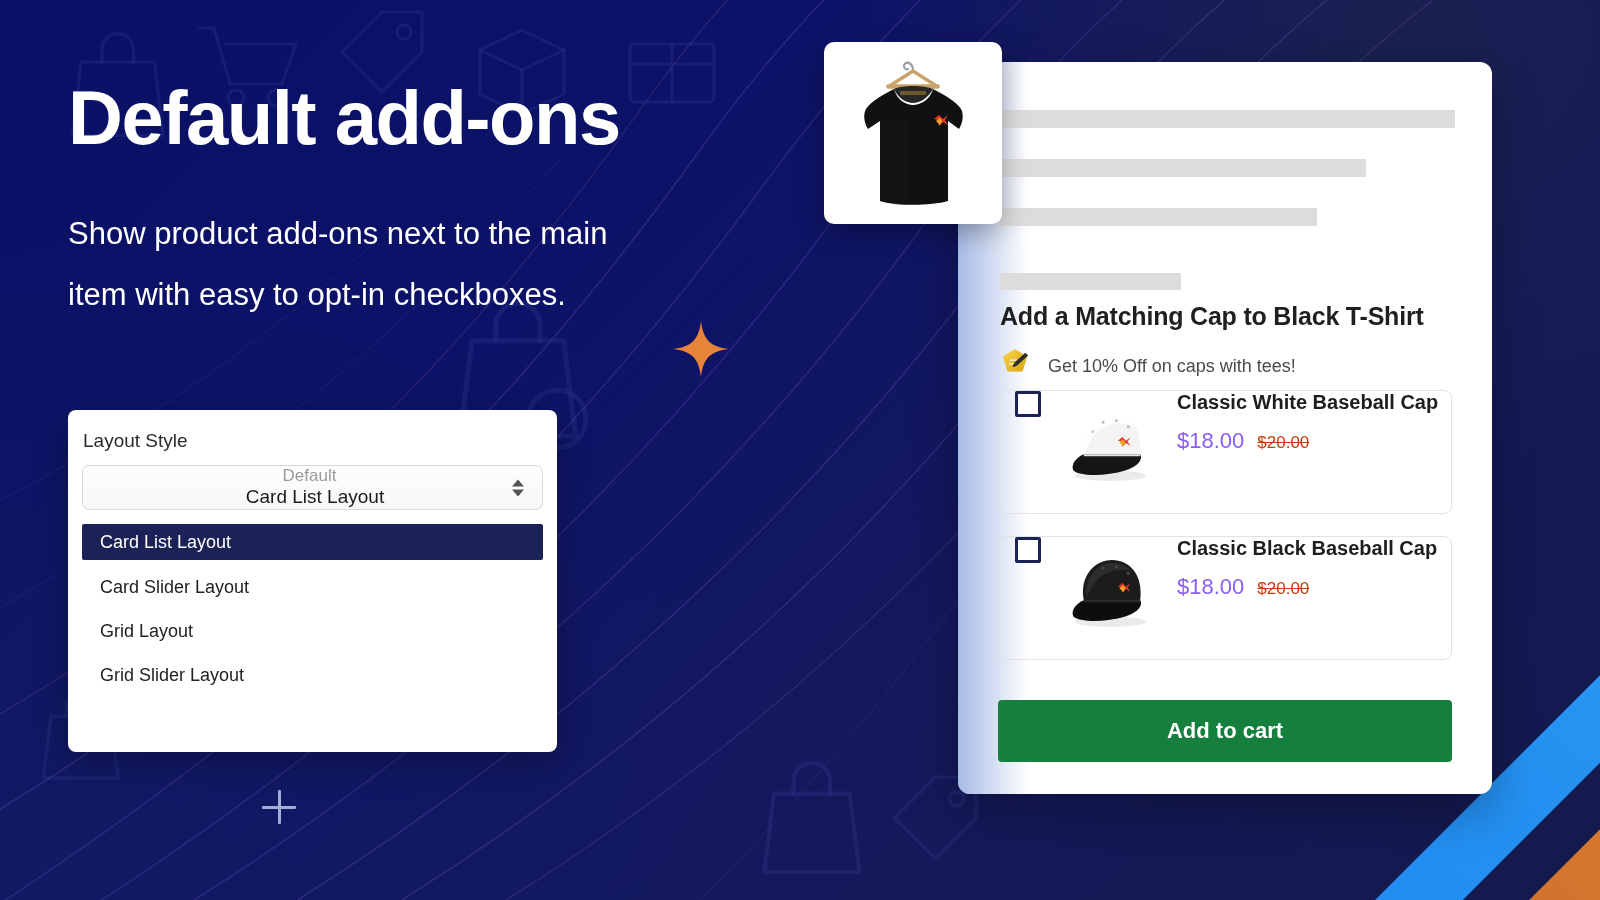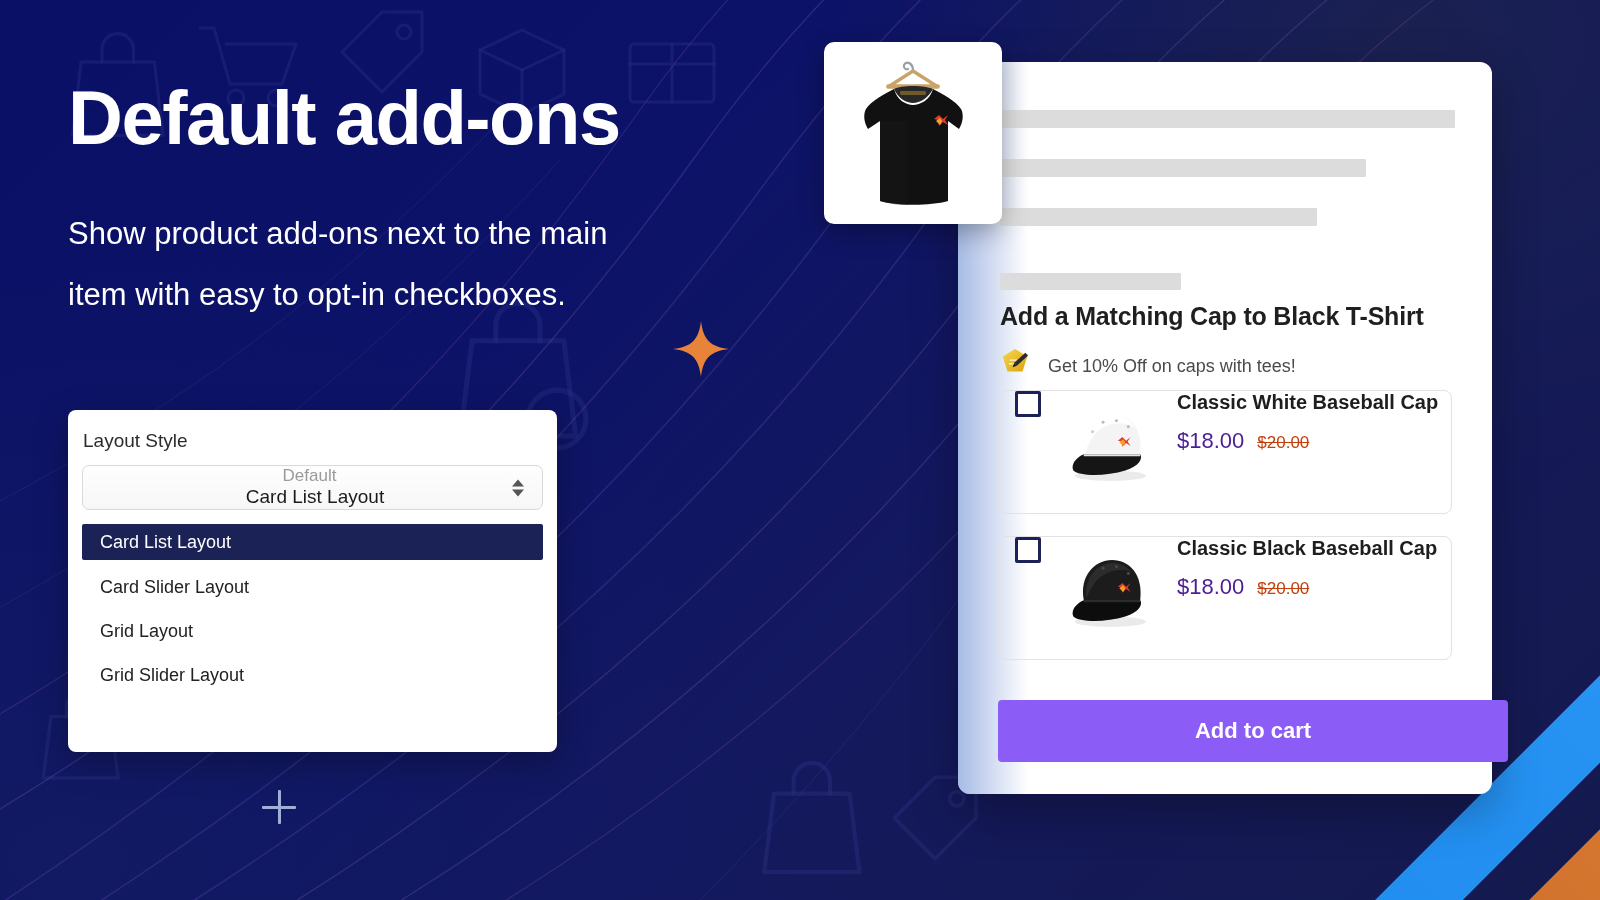--- a/index.html
+++ b/index.html
@@ -222,31 +222,31 @@
     margin-left: 14px;
     flex: 0 0 auto;
     display: flex; align-items: center; justify-content: center;
   }
   .addon-info { margin-left: 14px; }
   .addon-name {
     font-size: 20px; font-weight: 700; color: #1e1e1e;
     margin-bottom: 14px;
   }
   .price-row { display: flex; align-items: baseline; gap: 13px; }
-  .price-sale { font-size: 22px; color: #4c1d95; font-weight: 400; }
+  .price-sale { font-size: 22px; color: #8b5cf6; font-weight: 400; }
   .price-old {
     font-size: 17px; color: #c2410c;
     text-decoration: line-through;
   }
 
   .add-to-cart {
     position: absolute;
     left: 40px; bottom: 32px;
-    width: 510px; height: 62px;
-    background: #8b5cf6;
+    width: 454px; height: 62px;
+    background: #15803d;
     color: #ffffff;
     border: none;
     border-radius: 4px;
     font-size: 22px;
     font-weight: 700;
     font-family: "Liberation Sans", sans-serif;
     cursor: pointer;
   }
 </style>
 </head>

